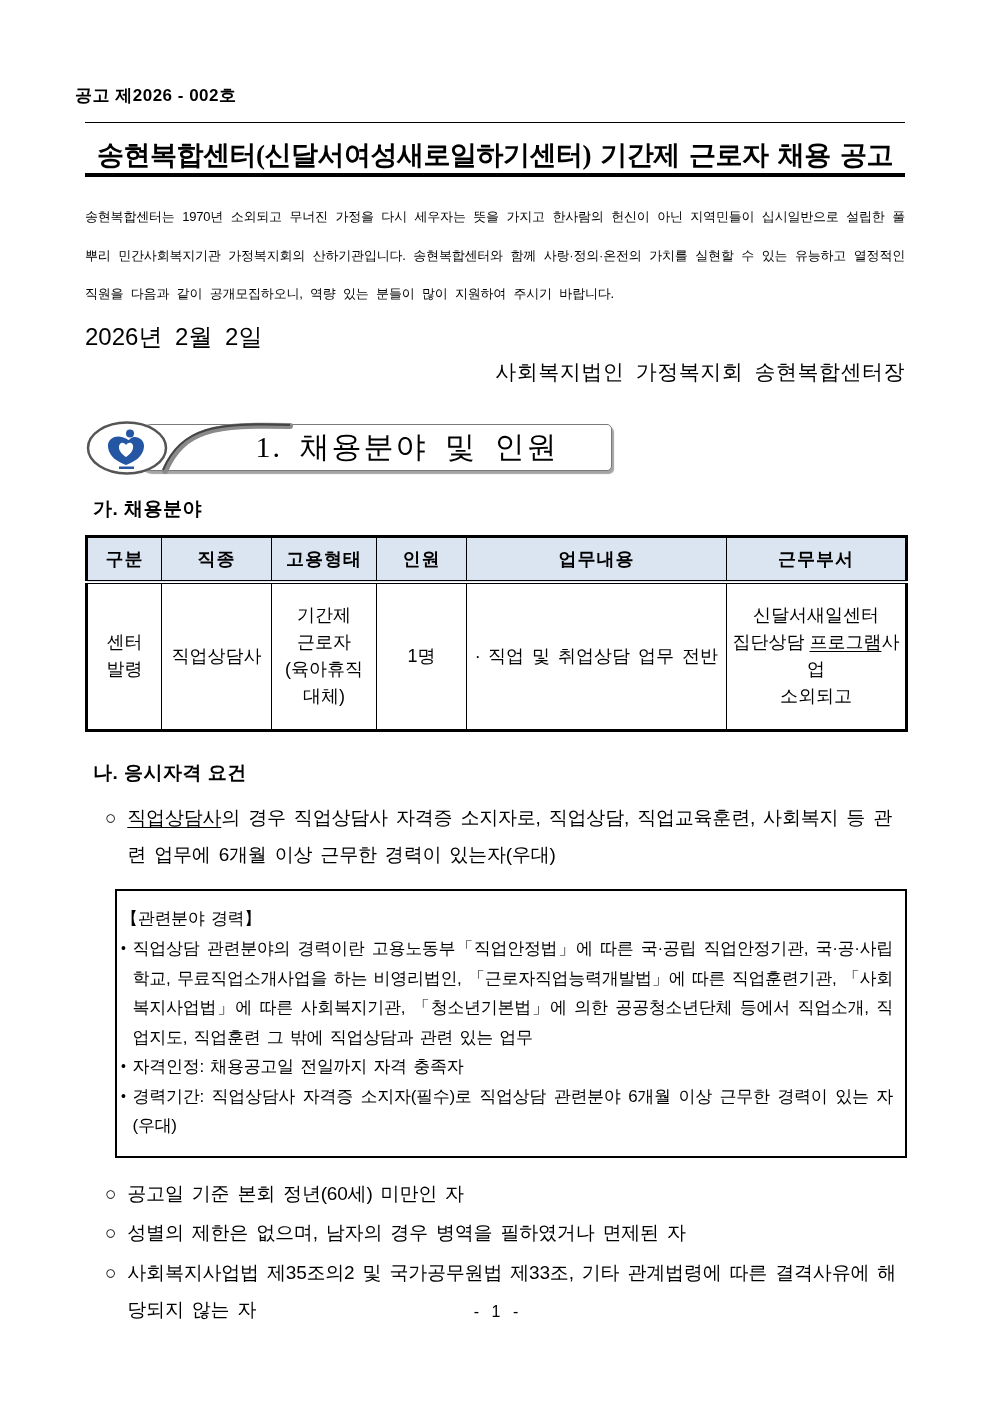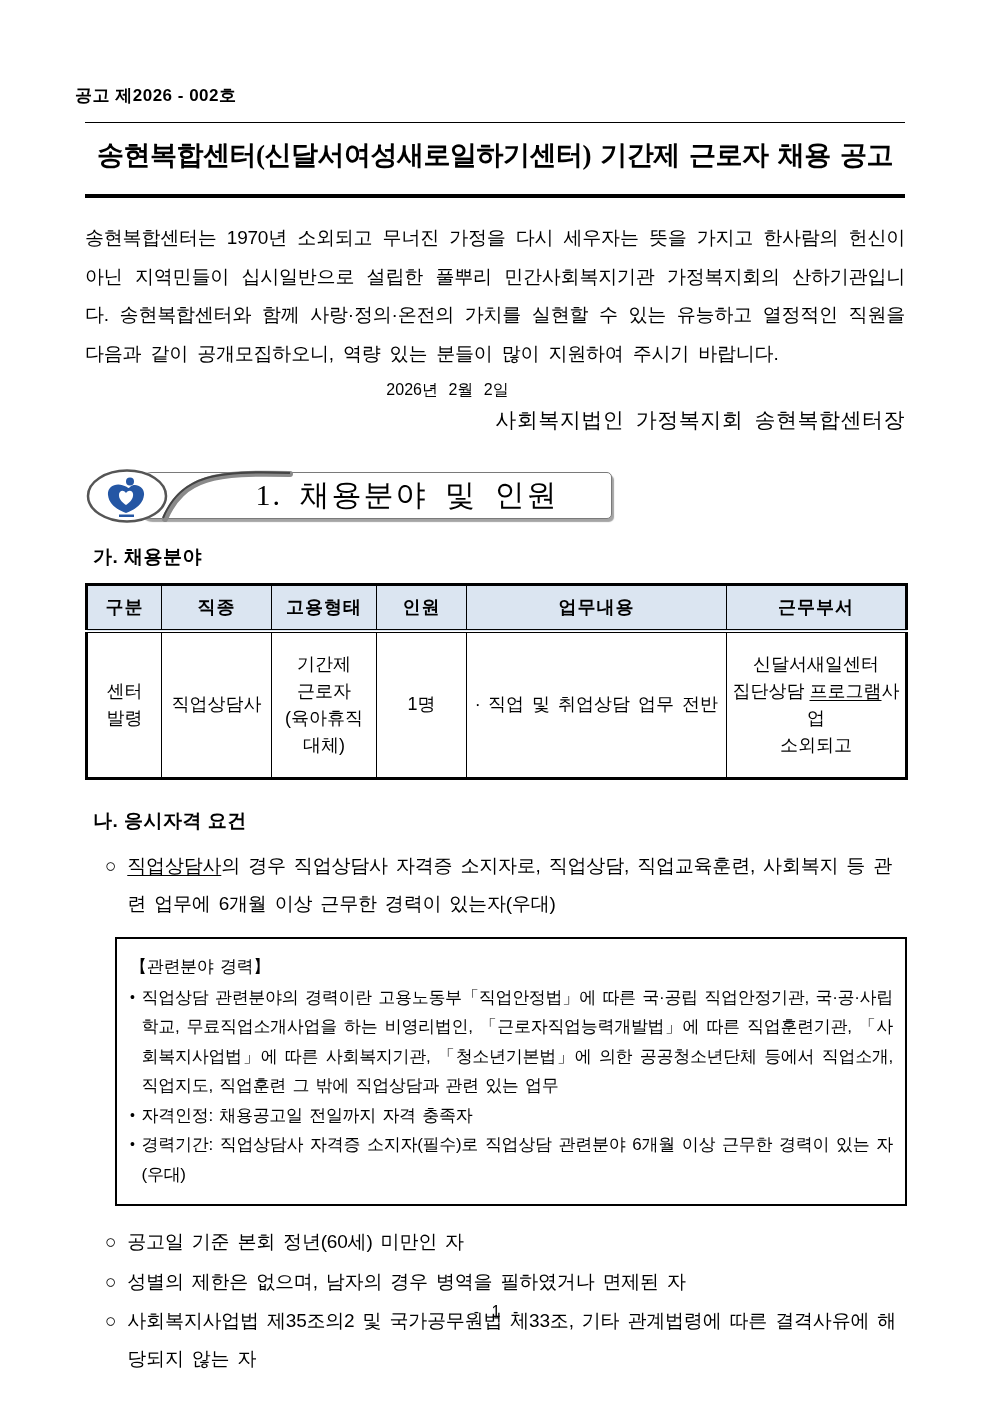--- a/index.html
+++ b/index.html
@@ -10,33 +10,33 @@
     color:#000;
   }
   .page { position:relative; width:992px; height:1386px; padding:84px 87px 0 85px; overflow:hidden; }
 
   .notice-no { font-size:17px; font-weight:bold; letter-spacing:0.5px; margin-left:-10px; }
 
   .title-block {
     margin-top:15px;
     border-top:1.5px solid #000;
     border-bottom:4px solid #000;
-    padding:14px 0 21px 0;
+    padding:14px 0 0 0;
     text-align:center;
   }
   .title-block h1 {
     margin:0;
     font-family:"Liberation Serif", serif;
     font-size:27px; font-weight:bold; letter-spacing:-0.5px;
     word-spacing:3px;
   }
 
-  .intro { margin-top:21px; font-size:19px; line-height:38.5px; text-align:justify; letter-spacing:-0.2px; word-spacing:4px; }
-
-  .date-line { margin-top:7px; text-align:center; padding-right:95px; font-size:16px; word-spacing:6px; }
+  .intro { margin-top:21px; font-size:13px; line-height:38.5px; text-align:justify; letter-spacing:-0.2px; word-spacing:4px; }
+
+  .date-line { margin-top:7px; text-align:left; padding-right:95px; font-size:24px; word-spacing:6px; }
   .signer-line { margin-top:5px; text-align:right; padding-right:0; font-size:21px; font-weight:normal; letter-spacing:0.5px; word-spacing:5px; }
 
   
   .section-head { position:relative; margin-top:35px; height:56px; width:527px; }
   .sh-bar {
     position:absolute; left:52px; top:3px; right:0; height:47px;
     background:#fff;
     border:1px solid #7a7a7a;
     border-radius:14px 5px 5px 14px;
     box-shadow:2px 3px 1px rgba(90,90,90,0.55);
@@ -79,21 +79,21 @@
   td.duty-cell { text-align:left; padding-left:8px; word-spacing:3px; }
   .u { text-decoration:underline; text-underline-offset:3px; }
 
   .req-line { display:flex; font-size:19px; line-height:37.5px; margin:13px 0 0 20px; width:800px; letter-spacing:-0.2px; word-spacing:3px; }
   .req-line .marker { flex:0 0 auto; margin-right:11px; }
 
   .exp-box {
     margin:15px 0 0 30px;
     width:792px;
     border:2px solid #000;
-    padding:13px 12px 15px 13px;
+    padding:13px 12px 15px 4px;
     font-size:17px; line-height:29.5px;
     letter-spacing:-0.3px; word-spacing:2px;
   }
   .exp-box .box-title { margin-bottom:1px; }
   .exp-item { display:flex; text-align:justify; }
   .exp-item .marker { flex:0 0 auto; margin-right:7px; font-size:14px; }
 
   .reqs { margin-top:17px; }
   .reqs .req-line { margin-top:0; margin-bottom:2px; }
 

